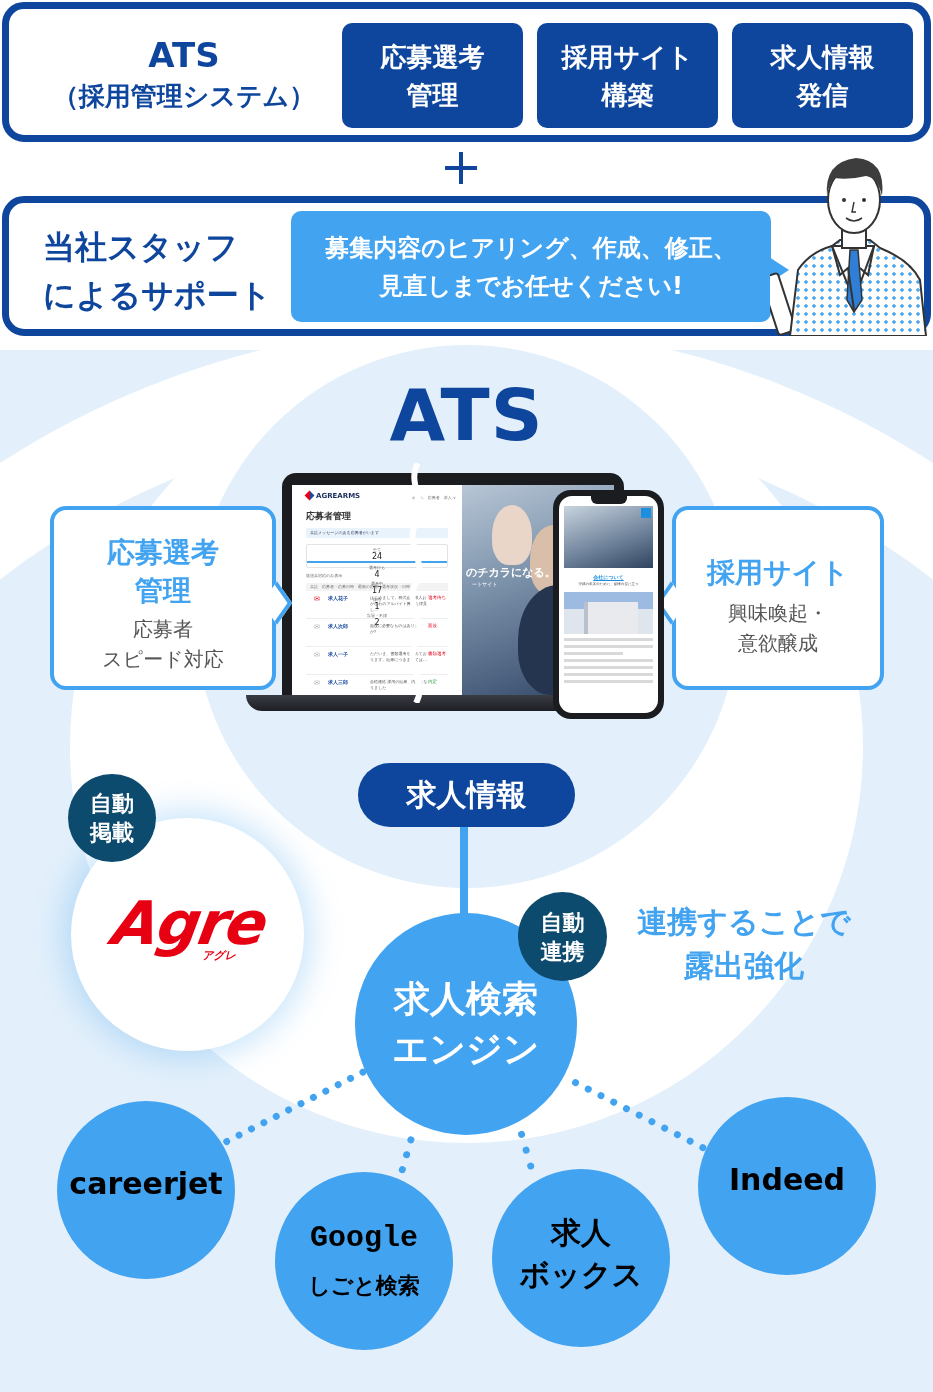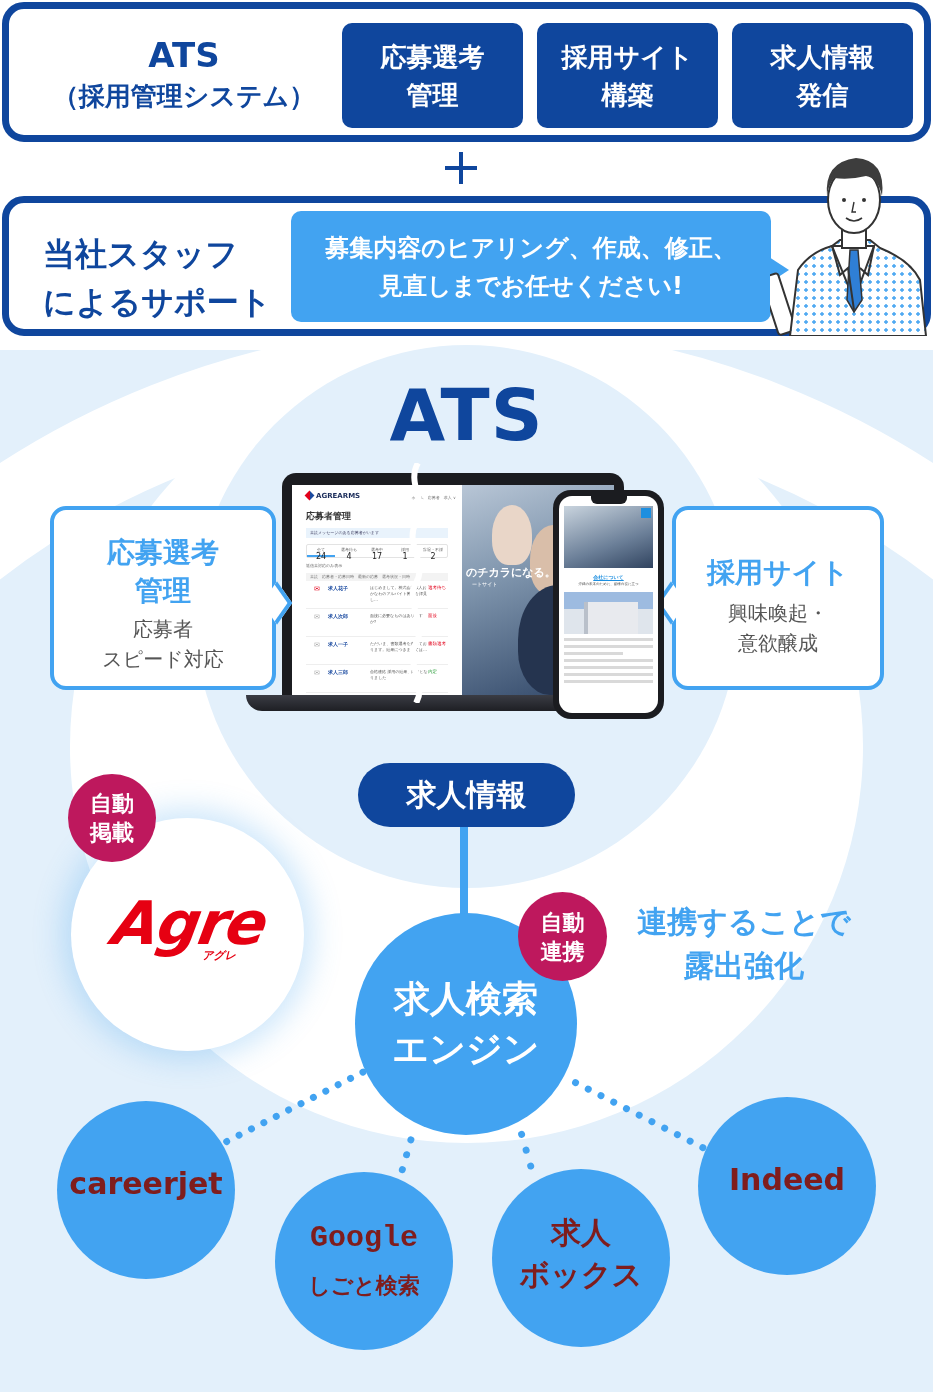--- a/index.html
+++ b/index.html
@@ -24,21 +24,21 @@
   .tile { position: absolute; top: 14px; width: 181px; height: 105px; background: #0f469d; border-radius: 10px; color: #fff; font-weight: bold; font-size: 26px; line-height: 38px; display: flex; flex-direction: column; align-items: center; justify-content: center; text-align: center; }
   .tile.t1 { left: 333px; }
   .tile.t2 { left: 528px; }
   .tile.t3 { left: 723px; }
 
   .plus { position: absolute; left: 442px; top: 150px; width: 38px; height: 38px; z-index: 2; }
   .plus::before, .plus::after { content: ""; position: absolute; background: #0f469d; }
   .plus::before { left: 17px; top: 2px; width: 4px; height: 32px; }
   .plus::after { left: 3px; top: 16px; width: 32px; height: 4px; }
 
-  .support-label { position: absolute; left: 34px; top: 27px; color: #0f469d; font-weight: bold; font-size: 32px; line-height: 48px; }
+  .support-label { position: absolute; left: 34px; top: 20px; color: #0f469d; font-weight: bold; font-size: 32px; line-height: 48px; }
   .bubble { position: absolute; left: 282px; top: 8px; width: 480px; height: 111px; background: #42a3f1; border-radius: 10px; color: #fff; font-weight: bold; font-size: 24px; line-height: 38px; text-align: center; display: flex; flex-direction: column; justify-content: center; }
   .bubble::after { content: ""; position: absolute; right: -18px; top: 46px; border-left: 20px solid #42a3f1; border-top: 13px solid transparent; border-bottom: 13px solid transparent; }
 
   
   .staff { position: absolute; left: 770px; top: 150px; width: 160px; height: 186px; z-index: 3; }
 
   
   .ats-heading { position: absolute; left: 0; top: 370px; width: 933px; text-align: center; color: #0f469d; font-weight: bold; font-size: 72px; line-height: 90px; z-index: 2; letter-spacing: 1px; }
 
   
@@ -59,21 +59,21 @@
   .laptop .lid { position: absolute; left: 36px; top: 0; width: 342px; height: 226px; background: #1b1c20; border-radius: 14px 14px 0 0; }
   .laptop .screen { position: absolute; left: 46px; top: 12px; width: 322px; height: 210px; background: #fff; overflow: hidden; }
   .laptop .base { position: absolute; left: 0; top: 222px; width: 418px; height: 16px; background: linear-gradient(#3a3c44, #1e1f24); border-radius: 0 0 16px 16px; }
 
   .app-left { position: absolute; left: 0; top: 0; width: 170px; height: 210px; background: #fff; padding: 4px 14px; font-size: 5px; color: #333; }
   .app-left .brand { font-weight: bold; font-size: 7px; color: #1a2c5a; margin-top: 3px; }
   .app-left .brand .logo { display: inline-block; width: 7px; height: 7px; background: linear-gradient(45deg,#e2001a 50%,#1a4aa0 50%); transform: rotate(45deg); margin-right: 3px; vertical-align: -1px; }
   .app-left .nav { position: absolute; right: 6px; top: 10px; font-size: 4px; color: #777; }
   .app-left .title { font-weight: bold; font-size: 9px; margin-top: 10px; }
   .app-left .notice { background: #e9f3fc; height: 10px; margin-top: 5px; font-size: 4px; line-height: 10px; padding-left: 4px; color: #446; }
-  .app-left .stats { display: flex; border: 1px solid #e3e3e3; border-radius: 2px; margin-top: 6px; height: 14px; }
+  .app-left .stats { display: flex; border: 1px solid #e3e3e3; border-radius: 2px; margin-top: 6px; height: 24px; flex-direction: column; }
   .app-left .stat { flex: 1; text-align: center; font-size: 4px; color: #666; padding-top: 2px; }
   .app-left .stat b { display: block; font-size: 8px; color: #222; font-weight: normal; }
   .app-left .stat.active { border-bottom: 2px solid #42a3f1; }
   .app-left .filter { font-size: 4px; color: #666; margin-top: 5px; }
   .app-left .thead { background: #f3f3f3; height: 8px; margin-top: 5px; font-size: 4px; line-height: 8px; color: #777; padding-left: 4px; }
   .app-left .row { height: 28px; border-bottom: 1px solid #eee; display: flex; align-items: flex-start; padding-top: 4px; font-size: 4px; }
   .app-left .row .ic { width: 22px; text-align: center; font-size: 7px; color: #aaa; }
   .app-left .row .ic.new { color: #e2001a; }
   .app-left .row .nm { width: 42px; color: #1a4aa0; font-weight: bold; font-size: 5px; }
   .app-left .row .msg { width: 58px; color: #555; line-height: 6px; }
@@ -99,29 +99,29 @@
 
   
   .pill { position: absolute; left: 358px; top: 763px; width: 217px; height: 64px; background: #0f469d; border-radius: 32px; color: #fff; font-weight: bold; font-size: 30px; line-height: 64px; text-align: center; z-index: 4; }
   .vline { position: absolute; left: 460px; top: 826px; width: 8px; height: 100px; background: #42a3f1; z-index: 3; }
 
   .agre-circle { position: absolute; left: 71px; top: 818px; width: 233px; height: 233px; border-radius: 50%; background: #fff; z-index: 3; box-shadow: 0 0 28px 10px rgba(66,163,241,0.25); }
   .agre-logo { position: absolute; left: 36px; top: 72px; width: 165px; text-align: center; }
   .agre-logo .word { color: #e60012; font-family: "DejaVu Sans", sans-serif; font-weight: bold; font-style: italic; font-size: 60px; line-height: 66px; letter-spacing: -2px; transform: skewX(-10deg); display: inline-block; }
   .agre-logo .kana { position: absolute; right: 36px; top: 58px; color: #e60012; font-size: 11px; font-weight: bold; font-style: italic; }
 
-  .badge { position: absolute; border-radius: 50%; background: #be185d; color: #fff; font-weight: bold; font-size: 22px; line-height: 29px; text-align: center; display: flex; flex-direction: column; justify-content: center; z-index: 5; }
+  .badge { position: absolute; border-radius: 50%; background: #0c4a6e; color: #fff; font-weight: bold; font-size: 22px; line-height: 29px; text-align: center; display: flex; flex-direction: column; justify-content: center; z-index: 5; }
   .badge.b1 { left: 68px; top: 774px; width: 88px; height: 88px; }
   .badge.b2 { left: 518px; top: 892px; width: 89px; height: 89px; }
 
   .note { position: absolute; left: 612px; top: 900px; width: 264px; color: #42a3f1; font-weight: bold; font-size: 30px; line-height: 44px; text-align: center; z-index: 4; }
 
   .engine { position: absolute; left: 355px; top: 913px; width: 222px; height: 222px; border-radius: 50%; background: #42a3f1; color: #fff; font-weight: bold; font-size: 36px; line-height: 50px; text-align: center; display: flex; flex-direction: column; justify-content: center; z-index: 4; }
 
-  .node { position: absolute; width: 178px; height: 178px; border-radius: 50%; background: #42a3f1; color: #7f1d1d; font-weight: bold; text-align: center; display: flex; flex-direction: column; justify-content: center; z-index: 4; }
+  .node { position: absolute; width: 178px; height: 178px; border-radius: 50%; background: #42a3f1; color: #000000; font-weight: bold; text-align: center; display: flex; flex-direction: column; justify-content: center; z-index: 4; }
   .node.careerjet { left: 57px; top: 1101px; font-size: 30px; line-height: 40px; }
   .node.google { left: 275px; top: 1172px; font-size: 30px; line-height: 38px; font-family: Liberation Mono, monospace; }
   .node.google .small { font-size: 22px; line-height: 30px; margin-top: 16px; }
   .node.kyujin { left: 492px; top: 1169px; font-size: 30px; line-height: 42px; text-align: center; }
   .node.indeed { left: 698px; top: 1097px; font-size: 30px; line-height: 40px; }
   .node.careerjet span, .node.indeed span { margin-top: -12px; }
   .node.kyujin span:first-child { margin-top: -8px; }
 
   .dotted { position: absolute; z-index: 3; height: 0; border-top: 7px dotted #42a3f1; transform-origin: 0 0; }
 </style>

